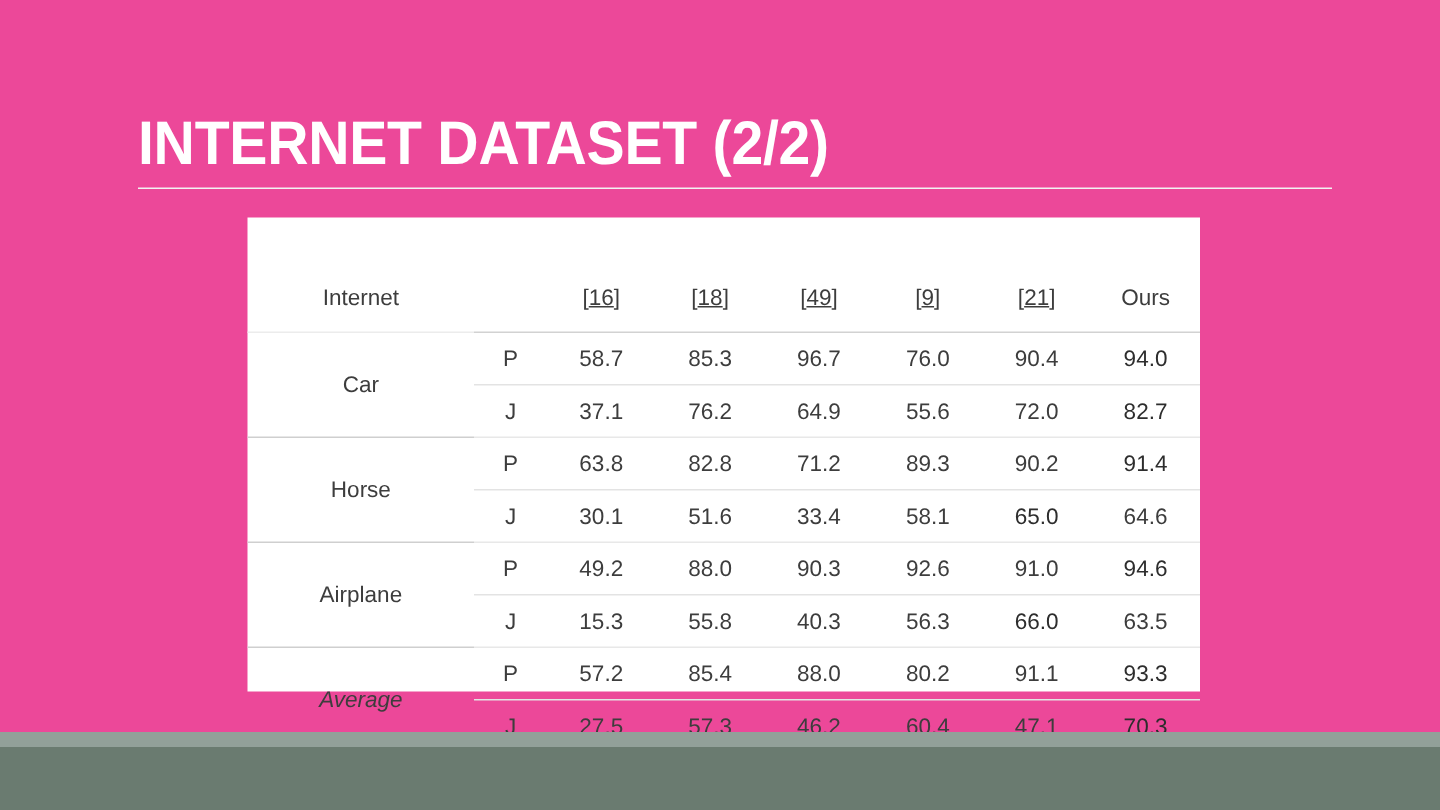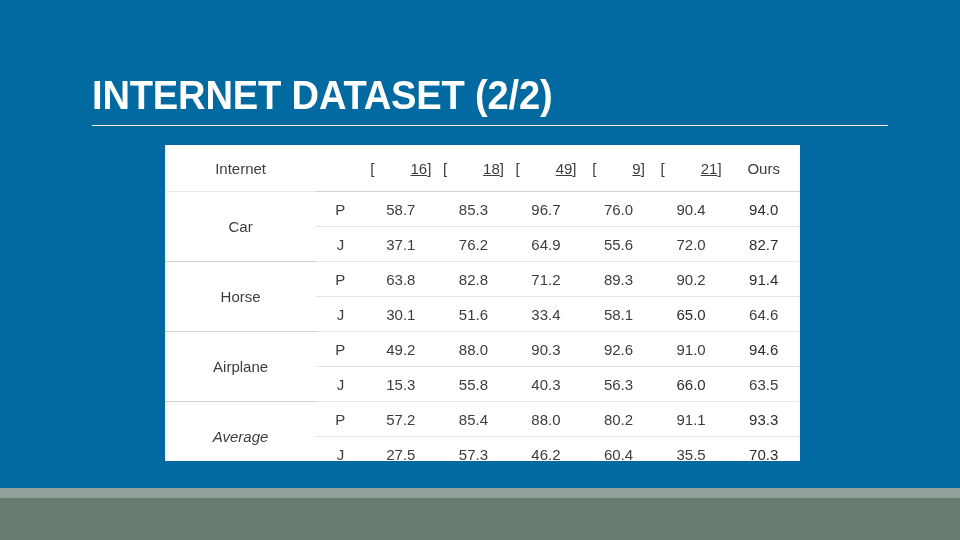--- a/index.html
+++ b/index.html
@@ -12,21 +12,21 @@
     background: #3f4040;
     font-family: "Liberation Sans", sans-serif;
     overflow: hidden;
     position: relative;
   }
 
   
   .slide {
     position: absolute;
     inset: 0;
-    background: #0369a1;
+    background: #ec4899;
   }
 
   
   .title-block {
     position: absolute;
     left: 92px;
     top: 74px;
     width: 796px;
   }
   .slide-title {
@@ -56,20 +56,21 @@
     height: 316px;
     background: #ffffff;
     box-sizing: border-box;
   }
   table.result-table {
     width: 100%;
     height: 100%;
     border-collapse: collapse;
     table-layout: fixed;
     color: #3a3a3a;
+    margin-top: 30px;
   }
   table.result-table col.c-label  { width: 150px; }
   table.result-table col.c-metric { width: 48px; }
   table.result-table col.c-data   { width: 72px; }
 
   .result-table th,
   .result-table td {
     padding: 0;
     text-align: center;
     vertical-align: middle;
@@ -85,21 +86,20 @@
     font-size: 15.5px;
     color: #3a3a3a;
   }
   .hdr-ref {
     font-weight: normal;
     font-size: 11.5px;
     color: #3a3a3a;
   }
   .hdr-ref .ref-num {
     text-decoration: underline;
-    padding-left: 36px;
   }
 
   
   .row-label {
     font-weight: bold;
     font-size: 15.5px;
     color: #3a3a3a;
   }
   .row-label.italic {
     font-style: italic;
@@ -323,21 +323,21 @@
             <td colspan="7">
               <div class="line"></div>
             </td>
           </tr>
           <tr class="data-row">
             <td class="metric">J</td>
             <td class="val">27.5</td>
             <td class="val">57.3</td>
             <td class="val">46.2</td>
             <td class="val">60.4</td>
-            <td class="val">35.5</td>
+            <td class="val">47.1</td>
             <td class="val bold">70.3</td>
           </tr>
         </tbody>
     </table>
   </div>
 
   <div class="band-light"></div>
   <div class="band-dark"></div>
 
 </div>

